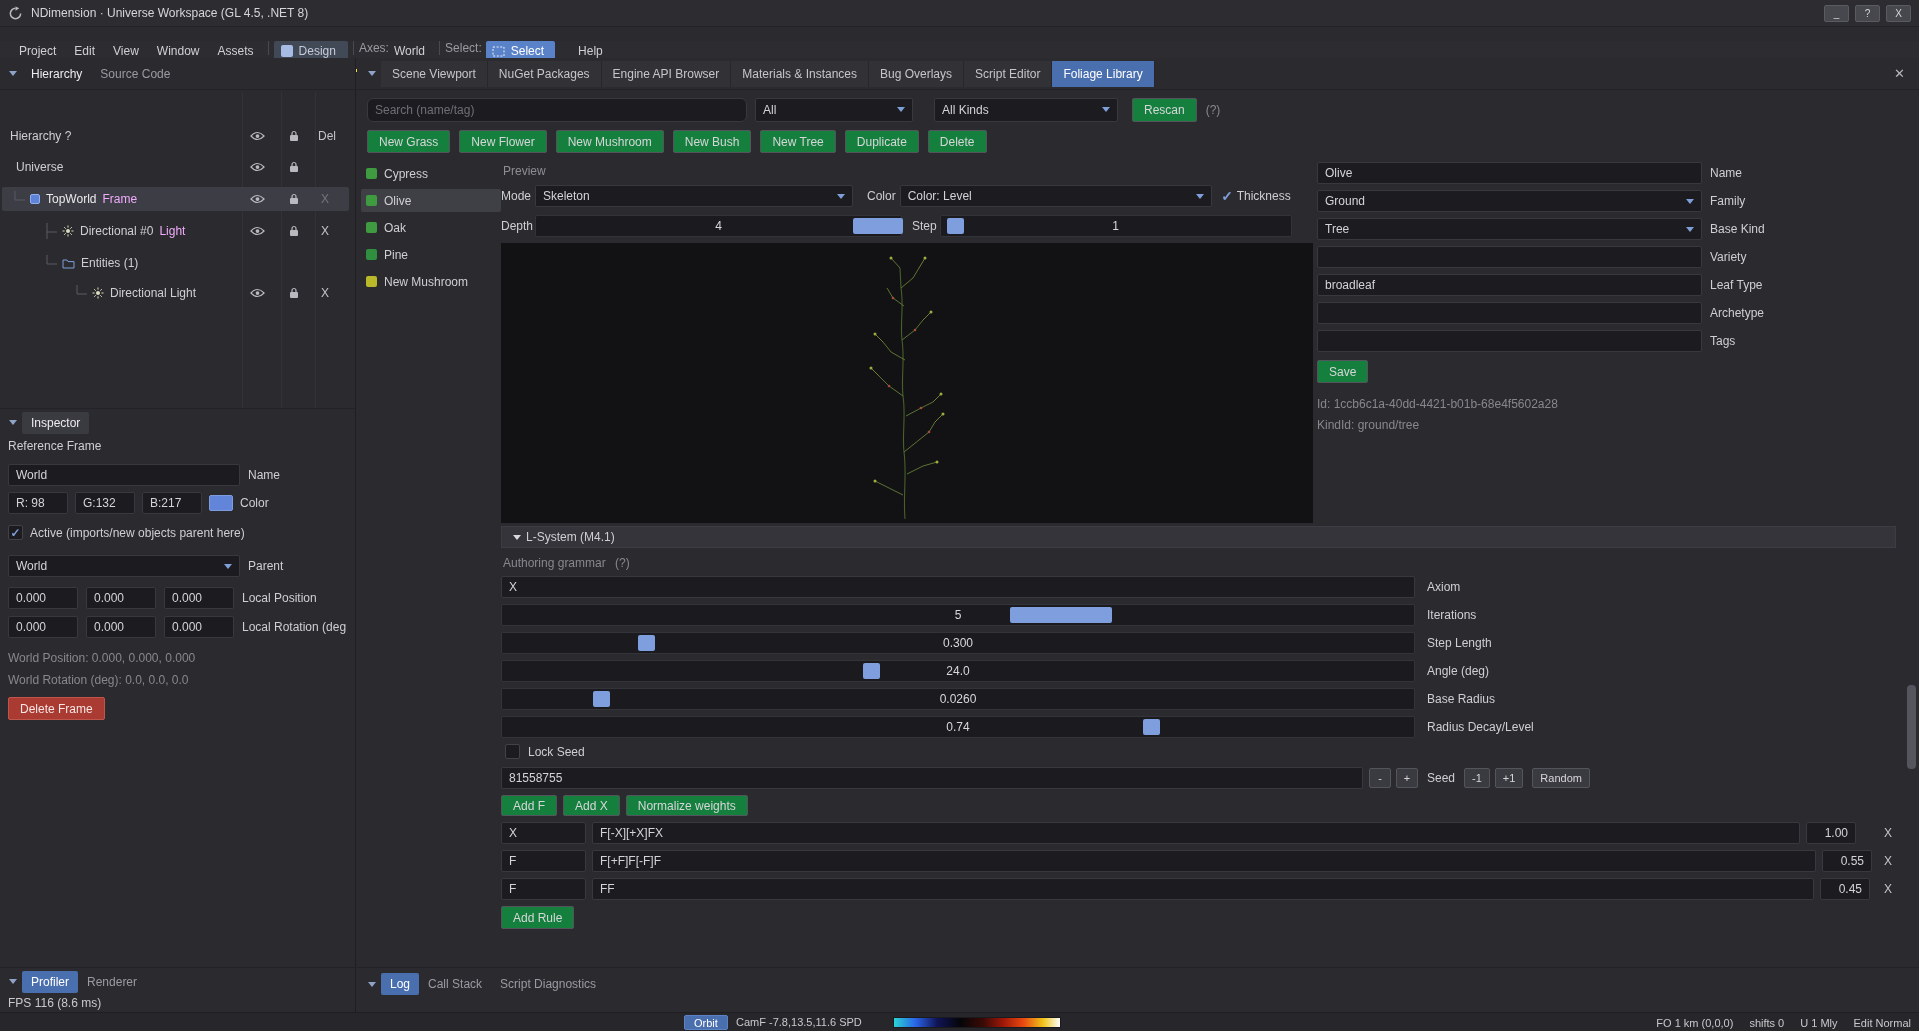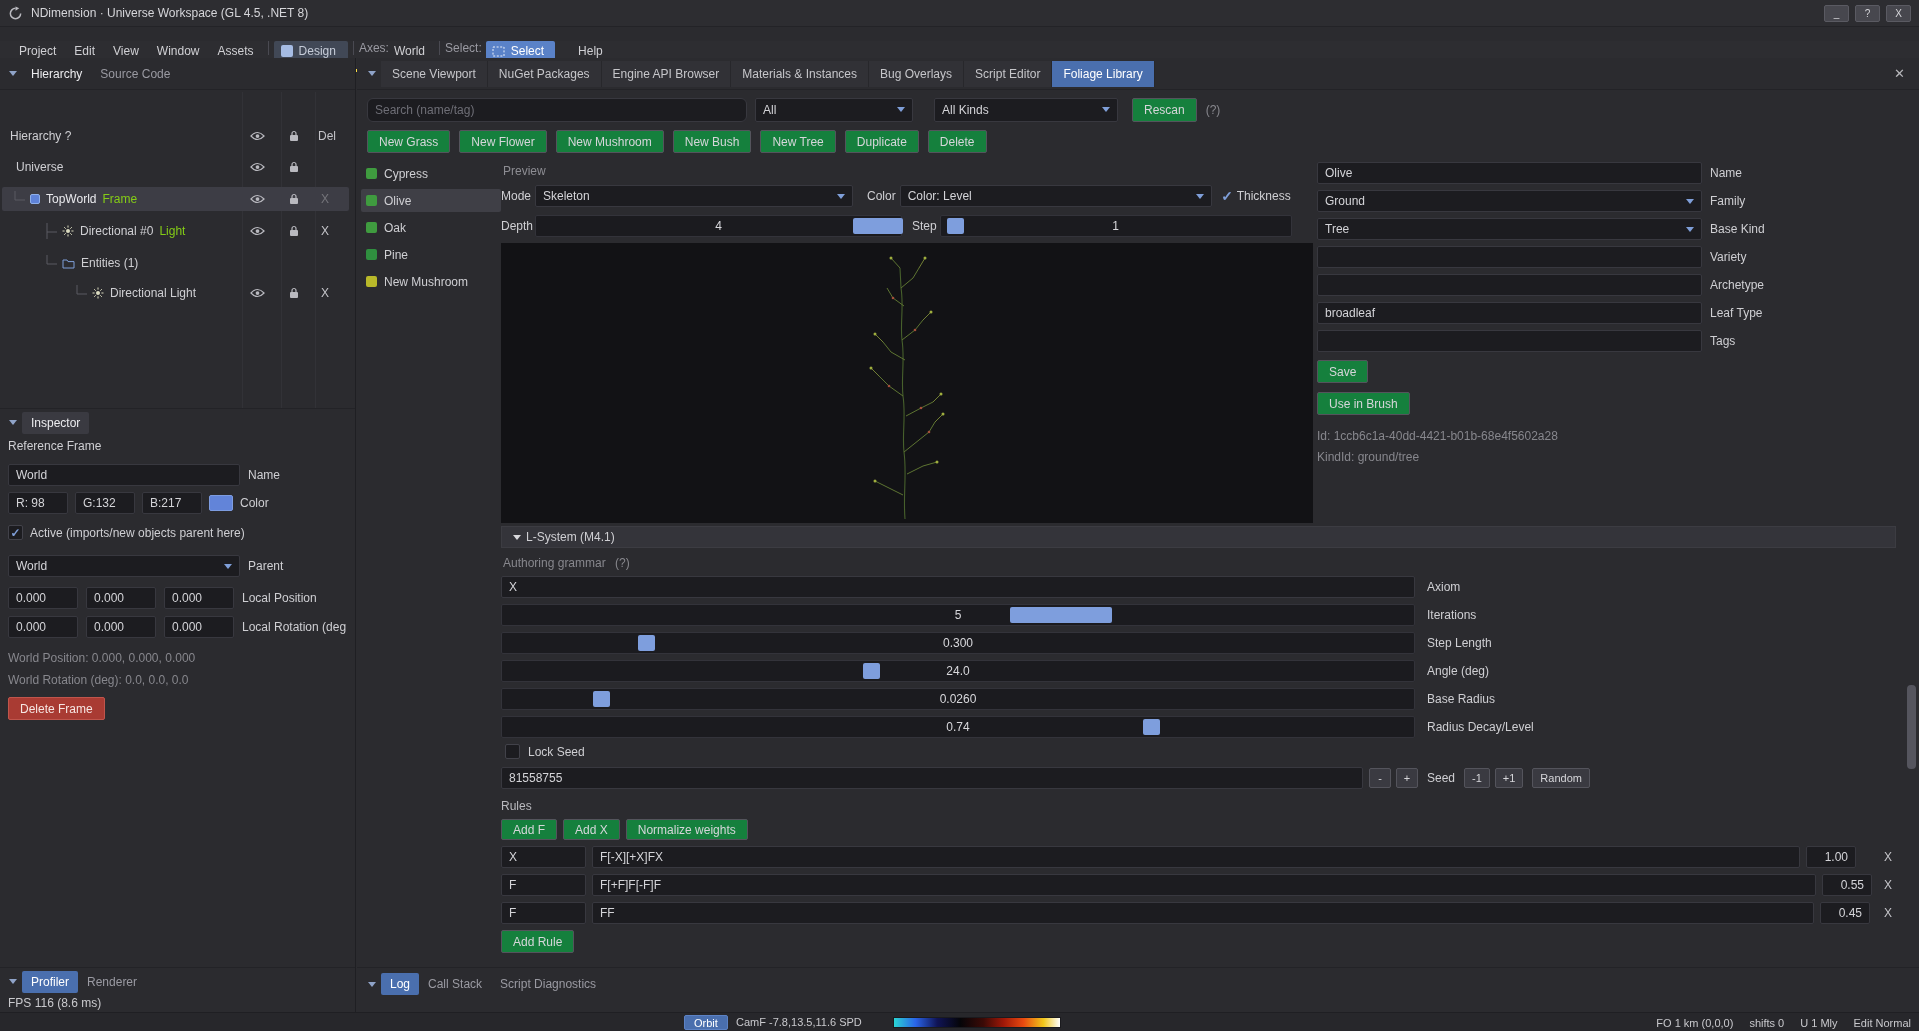--- a/index.html
+++ b/index.html
@@ -58,21 +58,21 @@
 .panel-tabs{display:flex;align-items:center;height:32px;padding:0 4px;border-bottom:1px solid #232327}
 .ptab{padding:4px 9px;color:#9a9aa2;white-space:nowrap}
 .ptab.on{color:#ececef}
 .ptab.graybg{background:#3a3a41;border-radius:2px;color:#ececef}
 .ptab.bluebg{background:#4a6fae;border-radius:2px;color:#fff}
 .colline{position:absolute;top:34px;width:1px;height:316px;background:#323237}
 .hrow{position:absolute;left:2px;right:6px;height:24px;display:flex;align-items:center}
 .hrow.sel{background:#3d3d45;border-radius:2px}
 .hlabel{white-space:nowrap}
 .hlabel.bright{color:#eaeaee}
-.hsuffix{color:#84cc16;margin-left:6px}
+.hsuffix{color:#f0abfc;margin-left:6px}
 .hic{position:absolute;display:flex;align-items:center}
 .hx{position:absolute;color:#c4c4c9}
 .hx.dim{color:#74747a}
 .cube{width:10px;height:10px;background:#5f83d9;border:1px solid #8fb0ea;border-radius:2px;
   margin-right:6px;flex:0 0 auto}
 .elbow{margin-right:4px;flex:0 0 auto;display:flex}
 .cswatch{width:24px;height:16px;border:1px solid #7d9ce0;border-radius:2px;flex:0 0 auto}
 .insp-strip{position:absolute;left:0;right:0;height:28px;border-top:1px solid #232327;
   display:flex;align-items:center;padding:0 4px}
 
@@ -548,38 +548,37 @@
         <span class="flabel">Base Kind</span>
       </div>
       <div class="form-row">
         <div class="field" style="width:385px">
             <span></span>
           </div>
         <span class="flabel">Variety</span>
       </div>
       <div class="form-row">
         <div class="field" style="width:385px">
-            <span></span>
-          </div>
-        <span class="flabel">Archetype</span>
-      </div>
-      <div class="form-row">
-        <div class="field" style="width:385px">
             <span>broadleaf</span>
           </div>
         <span class="flabel">Leaf Type</span>
       </div>
       <div class="form-row">
         <div class="field" style="width:385px">
             <span></span>
           </div>
+        <span class="flabel">Archetype</span>
+      </div>
+      <div class="form-row">
+        <div class="field" style="width:385px">
+            <span></span>
+          </div>
         <span class="flabel">Tags</span>
       </div>
       <div style="margin-top:8px"><span class="btn">Save</span></div>
-      <div style="margin-top:9px"><span class="btn">Use in Brush</span></div>
       <div class="dimtext" style="margin-top:14px">Id: 1ccb6c1a-40dd-4421-b01b-68e4f5602a28</div>
       <div class="dimtext" style="margin-top:7px">KindId: ground/tree</div>
     </div>
 
     <div class="lsys">
       <div class="lsys-header">
         <span class="tri white"></span>
         <span>L-System (M4.1)</span>
       </div>
       <div style="margin:8px 0 0 2px">
@@ -640,21 +639,20 @@
             <span>81558755</span>
           </div>
         <span class="sbtn" style="margin-left:6px;width:22px;justify-content:center">-</span>
         <span class="sbtn" style="margin-left:5px;width:22px;justify-content:center">+</span>
         <span class="flabel" style="margin-left:9px">Seed</span>
         <span class="sbtn" style="margin-left:9px">-1</span>
         <span class="sbtn" style="margin-left:5px">+1</span>
         <span class="sbtn" style="margin-left:9px">Random</span>
       </div>
 
-      <div style="margin-top:10px;color:#b9b9be">Rules</div>
 
       <div class="lrow">
         <span class="btn" style="height:21px">Add F</span>
         <span class="btn" style="height:21px;margin-left:6px">Add X</span>
         <span class="btn" style="height:21px;margin-left:6px">Normalize weights</span>
       </div>
 
       <div class="rrow">
         <div class="field" style="width:85px">
             <span>X</span>

